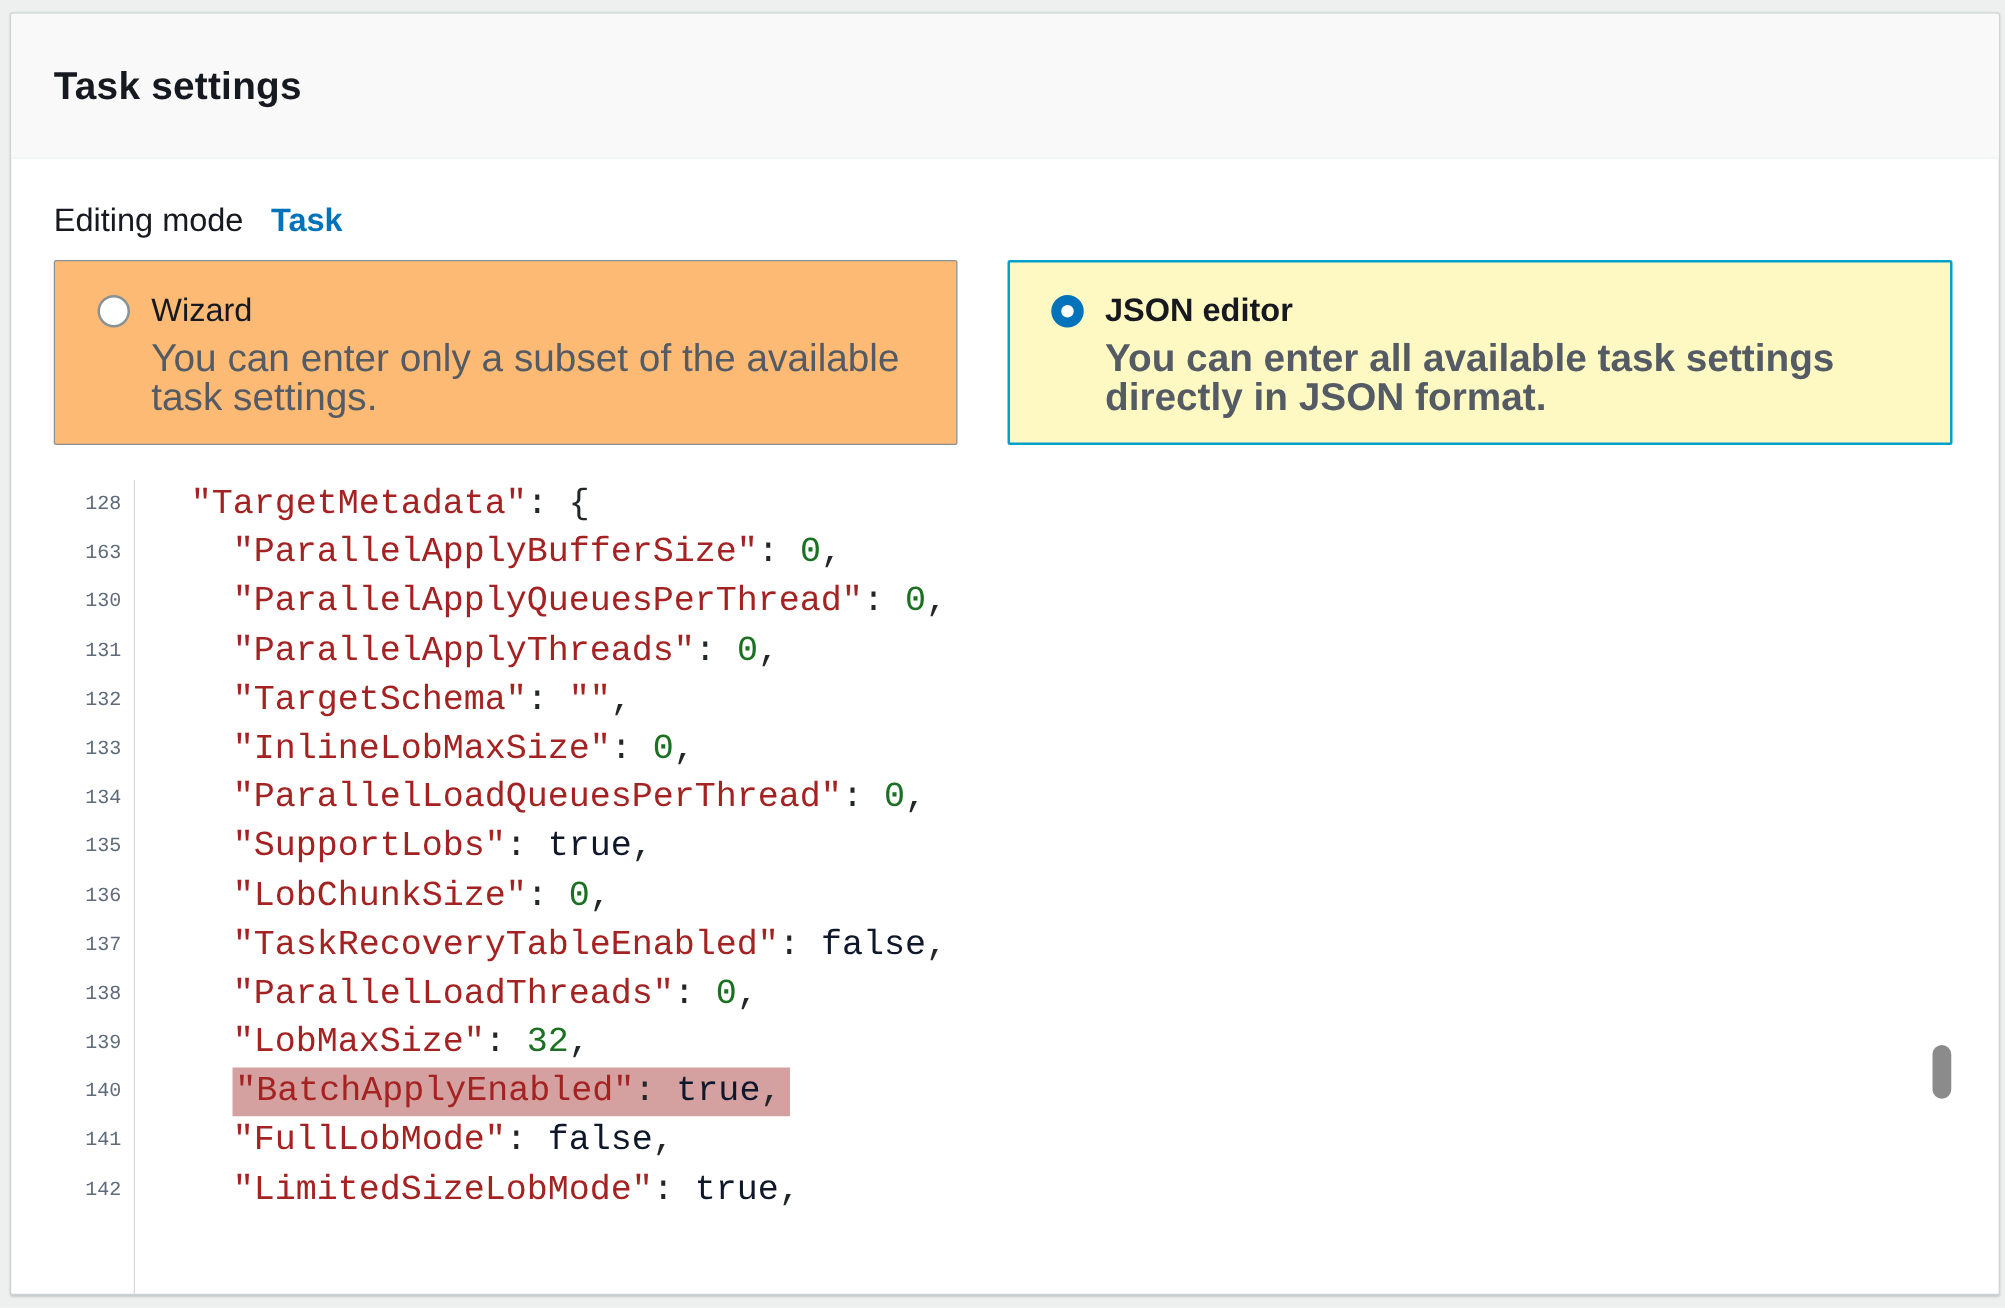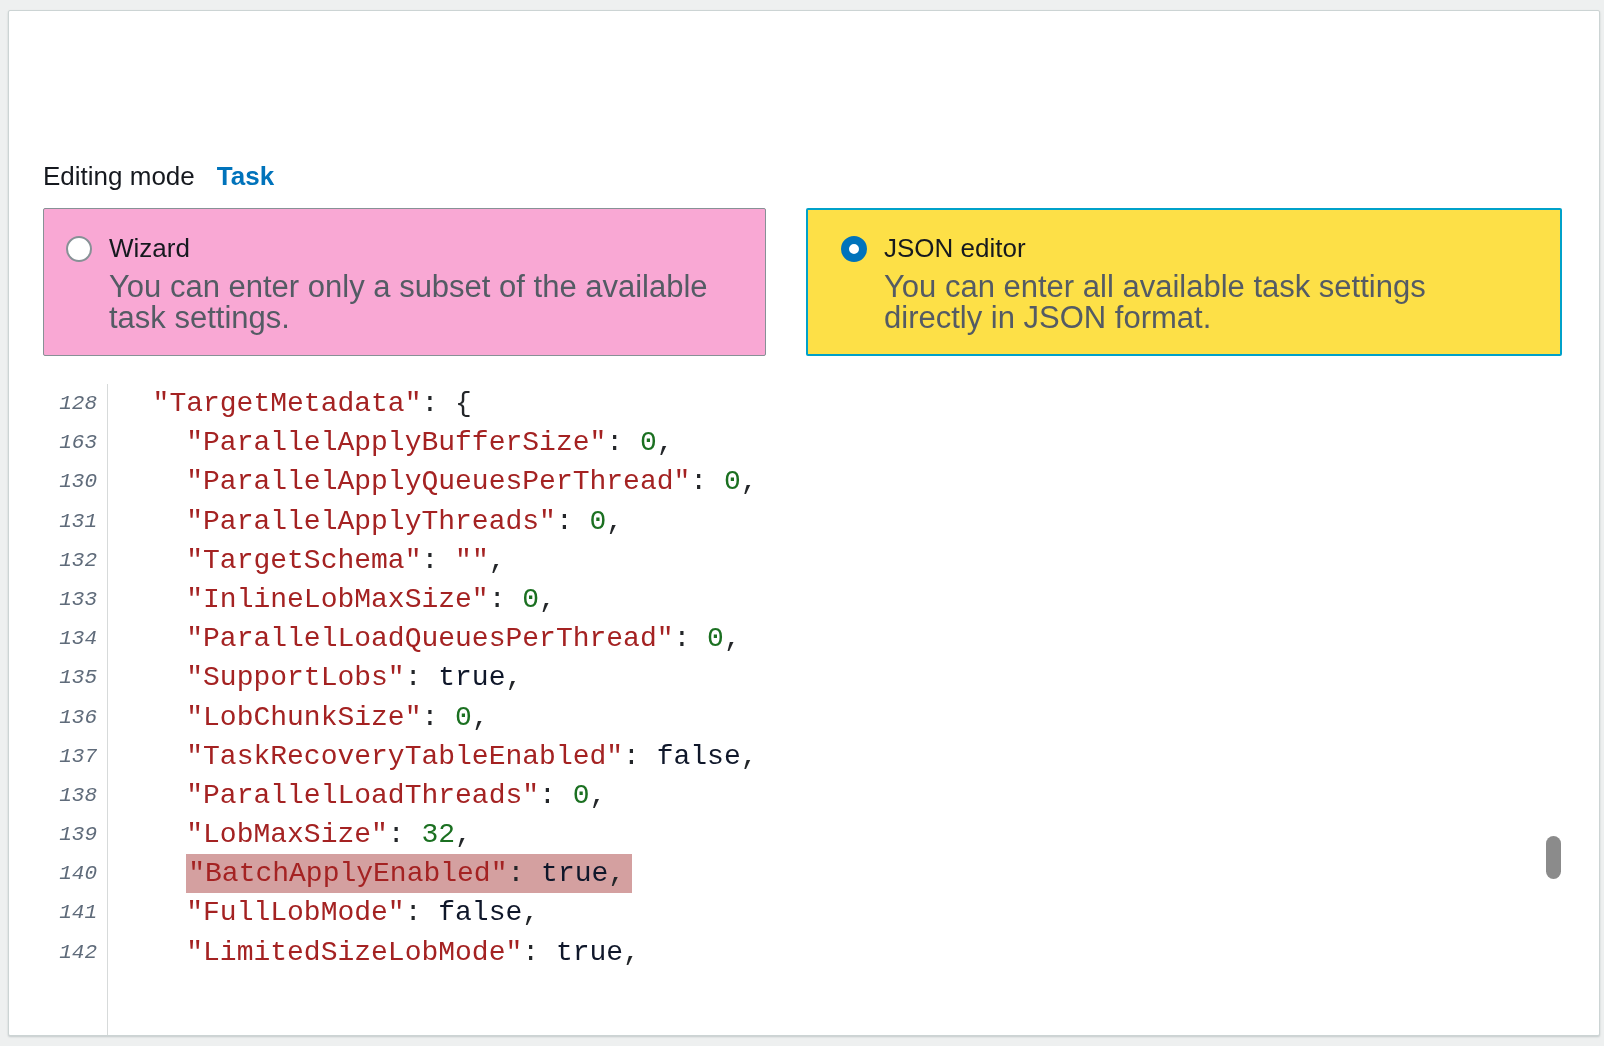--- a/index.html
+++ b/index.html
@@ -21,47 +21,47 @@
 
   .editing-row {
     position:absolute; left:34px; top:150px;
     display:flex; align-items:baseline; gap:22px; font-size:26px;text-align:center;
   }
   .editing-label { color:#16191f; }
   .info-link { color:#0073bb; font-weight:700; text-decoration:none; cursor:pointer; }
 
   .options { position:absolute; left:34px; top:197px; display:flex; gap:40px; }
   .option-card {
-    height:148px; background:#f9a8d4; border:1px solid #879196; border-radius:2px;
-    padding:24px 24px 0 22px; cursor:pointer;
+    height:148px; background:#fdba74; border:1px solid #879196; border-radius:2px;
+    padding:24px 24px 0 34px; cursor:pointer;
   }
   .option-card.card-wizard { width:723px; }
   .option-card.card-json { width:756px; }
-  .option-card.selected { background:#fde047; border:2px solid #00a1c9; padding:23px 23px 0 33px; }
+  .option-card.selected { background:#fef9c3; border:2px solid #00a1c9; padding:23px 23px 0 33px;font-weight:bold; }
 
   .opt-head { display:flex; align-items:center; gap:17px; }
   .radio {
     width:26px; height:26px; border-radius:50%;
     border:2px solid #879196; background:#ffffff; flex:0 0 auto;
   }
   .radio.sel { border:8px solid #0073bb; }
   .opt-title { font-size:26px; color:#16191f; }
   .opt-desc {
     margin-left:43px; margin-top:7px; font-size:31px; line-height:31px;
     color:#545b64; max-width:625px;
   }
 
   .editor { position:absolute; left:0; top:373px; right:1px; height:651px; cursor:text; }
   .gutter {
     position:absolute; left:0; top:0; bottom:0; width:99px;
     border-right:1px solid #d7dada;
   }
   .gutter-num {
     height:39.2px; line-height:39.2px; text-align:right; padding-right:10px;
-    font-family:"Liberation Mono", monospace; font-size:21px; color:#5f6b7a;font-style:italic;
+    font-family:"Liberation Mono", monospace; font-size:16px; color:#5f6b7a;
   }
   .code { position:absolute; left:110px; top:0; white-space:pre; }
   .code-line {
     height:39.2px; line-height:39.2px;
     font-family:"Liberation Mono", monospace; font-size:28px; color:#16191f;
   }
   .tok-k { color:#a42222; }
   .tok-s { color:#a42222; }
   .tok-p { color:#232629; }
   .tok-n { color:#1b7021; }
@@ -71,20 +71,23 @@
   .scroll-thumb {
     position:absolute; right:37px; top:452px; width:15px; height:43px;
     background:#8b8b8b; border-radius:8px; cursor:default;
   }
 </style>
 </head>
 <body>
 
 <div class="container">
 
+  <div class="header">
+    <h1>Task settings</h1>
+  </div>
 
   <div class="editing-row">
     <span class="editing-label">Editing mode</span>
     <a class="info-link">Task</a>
   </div>
 
   <div class="options">
 
     <div class="option-card card-wizard">
       <div class="opt-head">

